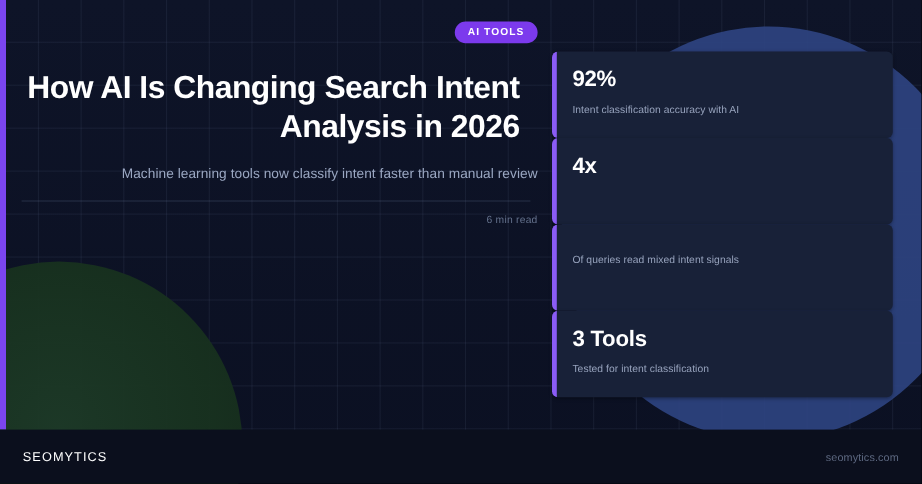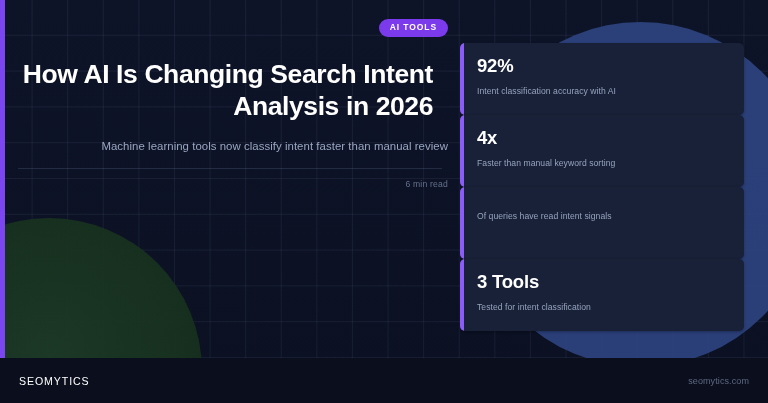--- a/index.html
+++ b/index.html
@@ -209,28 +209,27 @@
       <div class="card-body">
         <div class="card-value">92%</div>
         <div class="card-label">Intent classification accuracy with AI</div>
       </div>
     </div>
 
     <div class="card">
       <div class="card-accent"></div>
       <div class="card-body">
         <div class="card-value">4x</div>
-        <div class="card-label">Faster than manual keyword sorting</div>
-      </div>
-    </div>
-
-    <div class="card">
-      <div class="card-accent"></div>
-      <div class="card-body">
-        <div class="card-label">Of queries have read intent signals</div>
+      </div>
+    </div>
+
+    <div class="card">
+      <div class="card-accent"></div>
+      <div class="card-body">
+        <div class="card-label">Of queries read mixed intent signals</div>
       </div>
     </div>
 
     <div class="card">
       <div class="card-accent"></div>
       <div class="card-body">
         <div class="card-value">3 Tools</div>
         <div class="card-label">Tested for intent classification</div>
       </div>
     </div>

